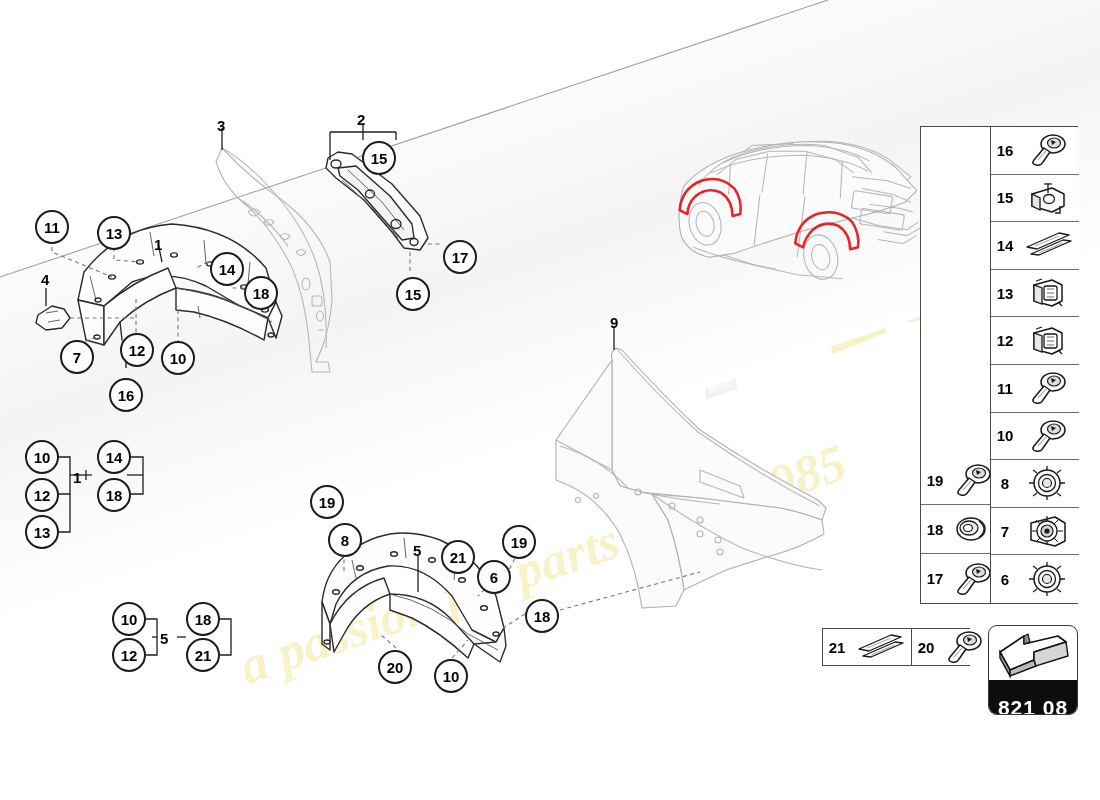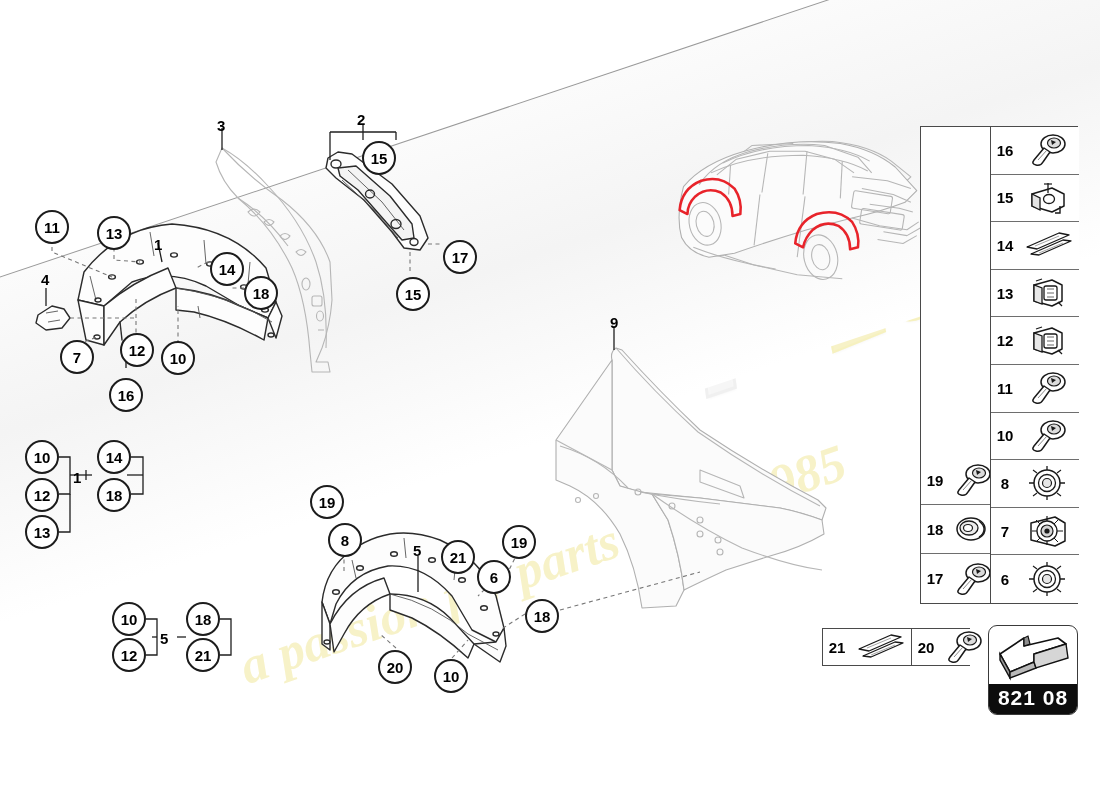--- a/index.html
+++ b/index.html
@@ -125,21 +125,21 @@
     display: flex; align-items: center; justify-content: center;
     padding: 4px 2px 0 2px;
   }
   #partbadge .pb-label {
     background: #0d0d0d;
     color: #ffffff;
     font-size: 21px;
     font-weight: 700;
     text-align: center;
     letter-spacing: 1px;
-    padding: 2px 0 4px 0;
+    padding: 16px 0 4px 0;
   }
 </style>
 </head>
 <body>
 
 <div id="stage">
 
   <div id="watermark">
     <div class="wm-big" style="left:70px; top:360px; font-size:215px; transform:rotate(-19deg); transform-origin:left top;">eurospares</div>
     <div class="wm-sub" style="left:232px; top:640px; font-size:52px; transform:rotate(-19deg); transform-origin:left top;">a passion for parts since 1985</div>

